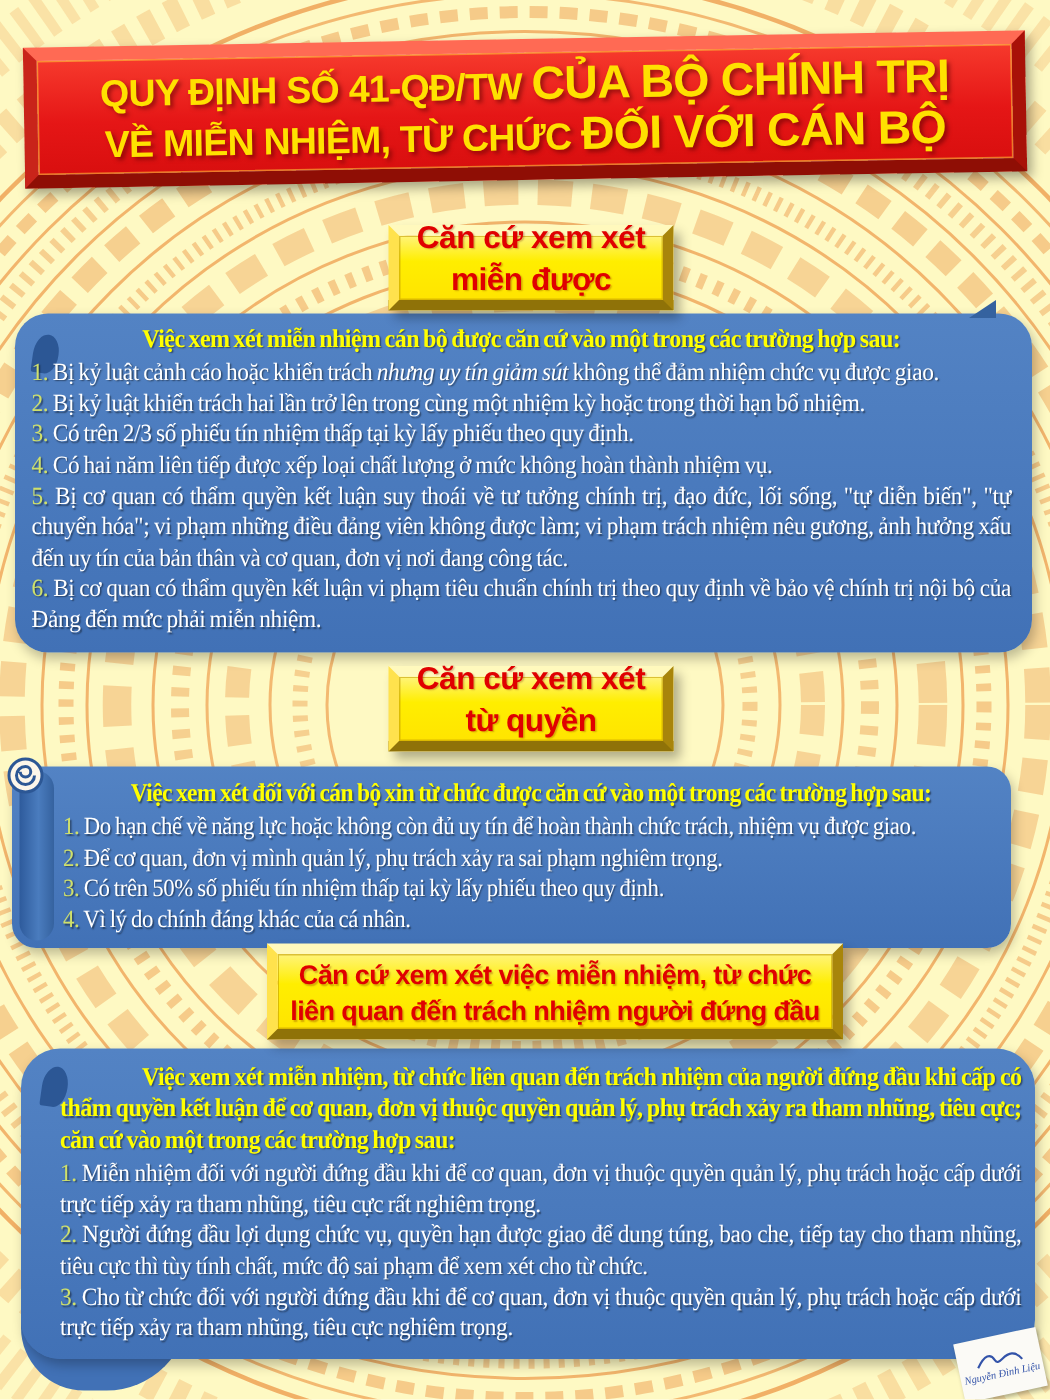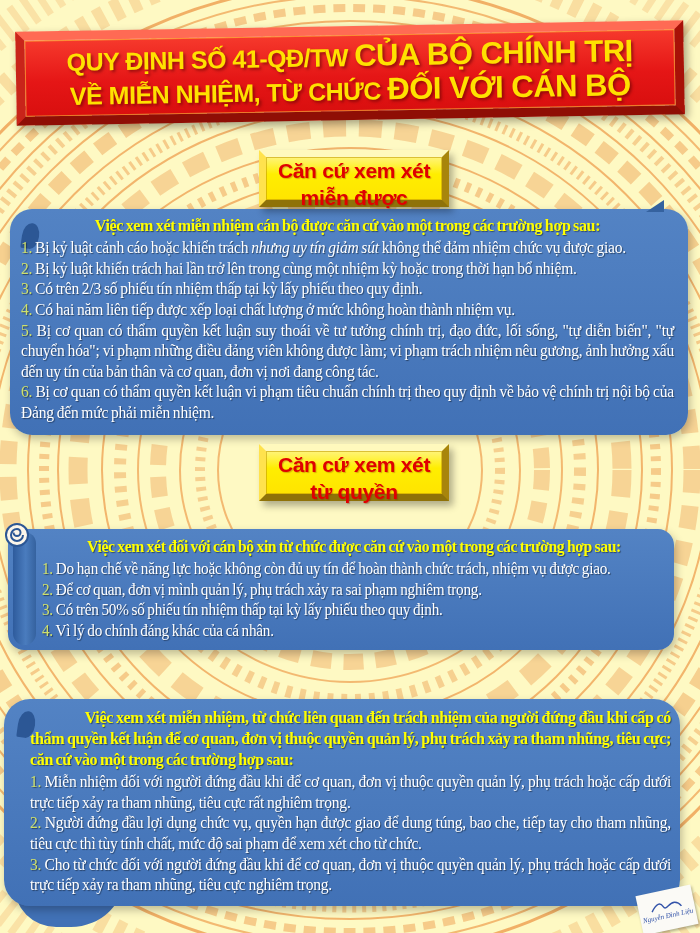--- a/index.html
+++ b/index.html
@@ -18,35 +18,35 @@
   .banner-line{color:#FFE100;font-family:"Liberation Sans",sans-serif;font-weight:bold;
           line-height:1.1;text-align:center;white-space:nowrap;letter-spacing:-.5px;
           text-shadow:2px 2px 3px rgba(90,0,0,.55);}
   .t-sm{font-size:25px;} .t-lg{font-size:31px;}
 
   
   .badge{position:absolute;z-index:3;box-sizing:border-box;border:7px solid;
          border-color:#fff9bd #a8850b #8f7208 #ffe24d;
          background:linear-gradient(180deg,#fff47a 0%,#ffee00 40%,#ffe400);
          box-shadow:4px 5px 7px rgba(0,0,0,.3), inset 0 0 0 1px rgba(190,150,0,.55);
-         display:flex;flex-direction:column;justify-content:space-between;align-items:center;
+         display:flex;flex-direction:column;justify-content:flex-end;align-items:center;
          font-family:"Liberation Sans",sans-serif;font-weight:bold;color:#E00000;text-align:center;}
   .b-line{line-height:1.3;font-size:21px;text-shadow:1px 1px 1px rgba(120,30,0,.3);letter-spacing:-.3px;white-space:nowrap;}
   .badge-1{left:259px;top:150px;width:190px;height:57px;}
   .badge-2{left:259px;top:444px;width:190px;height:57px;}
   .badge-3{left:178px;top:629px;width:384px;height:64px;}
   .badge-3 .b-line{font-size:18px;letter-spacing:-.4px;}
 
   
   .scroll{position:absolute;z-index:2;box-sizing:border-box;color:#fff;
           background:linear-gradient(180deg,#5383C4,#4171B6);
           box-shadow:2px 4px 8px rgba(0,0,0,.25);}
   .scroll-1{left:10px;top:209px;width:678px;min-height:226px;border-radius:22px;padding:4px 14px 8px 11px;}
-  .scroll-2{left:8px;top:529px;width:666px;min-height:114px;border-radius:16px;padding:5px 8px 8px 34px;}
-  .scroll-3{left:4px;top:699px;width:676px;min-height:186px;border-radius:26px;padding:6px 9px 10px 26px;}
+  .scroll-2{left:8px;top:511px;width:666px;min-height:114px;border-radius:16px;padding:5px 8px 8px 34px;}
+  .scroll-3{left:14px;top:699px;width:676px;min-height:186px;border-radius:26px;padding:6px 9px 10px 26px;}
   .blob{position:absolute;left:14px;top:845px;width:112px;height:82px;z-index:1;
         background:#4171B6;border-radius:0 0 55px 42px;}
   .content{transform-origin:0 0;}
   .scroll-1 .content,.scroll-3 .content{width:106%;transform:scaleX(.9434);}
   .scroll-2 .content{width:108.5%;transform:scaleX(.9217);}
 
   .heading{margin:2px 0;color:#FFFF00;font-weight:bold;text-align:center;font-size:17px;
            line-height:1.24;letter-spacing:-.4px;word-spacing:-1px;text-shadow:1px 1px 1px rgba(0,0,0,.45);}
   .heading-3{text-align:justify;text-indent:58px;}
   .item{margin:0;font-size:16.5px;line-height:1.25;text-align:justify;
@@ -142,20 +142,24 @@
     </svg>
     <div class="content">
       <p class="heading">Việc xem xét đối với cán bộ xin từ chức được căn cứ vào một trong các trường hợp sau:</p>
       <p class="item"><span class="num">1.</span><span> Do hạn chế về năng lực hoặc không còn đủ uy tín để hoàn thành chức trách, nhiệm vụ được giao.</span></p>
       <p class="item"><span class="num">2.</span><span> Để cơ quan, đơn vị mình quản lý, phụ trách xảy ra sai phạm nghiêm trọng.</span></p>
       <p class="item"><span class="num">3.</span><span> Có trên 50% số phiếu tín nhiệm thấp tại kỳ lấy phiếu theo quy định.</span></p>
       <p class="item"><span class="num">4.</span><span> Vì lý do chính đáng khác của cá nhân.</span></p>
     </div>
   </div>
 
+  <div class="badge badge-3">
+    <div class="b-line">Căn cứ xem xét việc miễn nhiệm, từ chức</div>
+    <div class="b-line">liên quan đến trách nhiệm người đứng đầu</div>
+  </div>
 
   <div class="blob"></div>
 
   <div class="scroll scroll-3">
     <div class="tear tear-3"></div>
     <div class="content">
       <p class="heading heading-3">Việc xem xét miễn nhiệm, từ chức liên quan đến trách nhiệm của người đứng đầu khi cấp có thẩm quyền kết luận để cơ quan, đơn vị thuộc quyền quản lý, phụ trách xảy ra tham nhũng, tiêu cực; căn cứ vào một trong các trường hợp sau:</p>
       <p class="item"><span class="num">1.</span><span> Miễn nhiệm đối với người đứng đầu khi để cơ quan, đơn vị thuộc quyền quản lý, phụ trách hoặc cấp dưới trực tiếp xảy ra tham nhũng, tiêu cực rất nghiêm trọng.</span></p>
       <p class="item"><span class="num">2.</span><span> Người đứng đầu lợi dụng chức vụ, quyền hạn được giao để dung túng, bao che, tiếp tay cho tham nhũng, tiêu cực thì tùy tính chất, mức độ sai phạm để xem xét cho từ chức.</span></p>
       <p class="item"><span class="num">3.</span><span> Cho từ chức đối với người đứng đầu khi để cơ quan, đơn vị thuộc quyền quản lý, phụ trách hoặc cấp dưới trực tiếp xảy ra tham nhũng, tiêu cực nghiêm trọng.</span></p>

